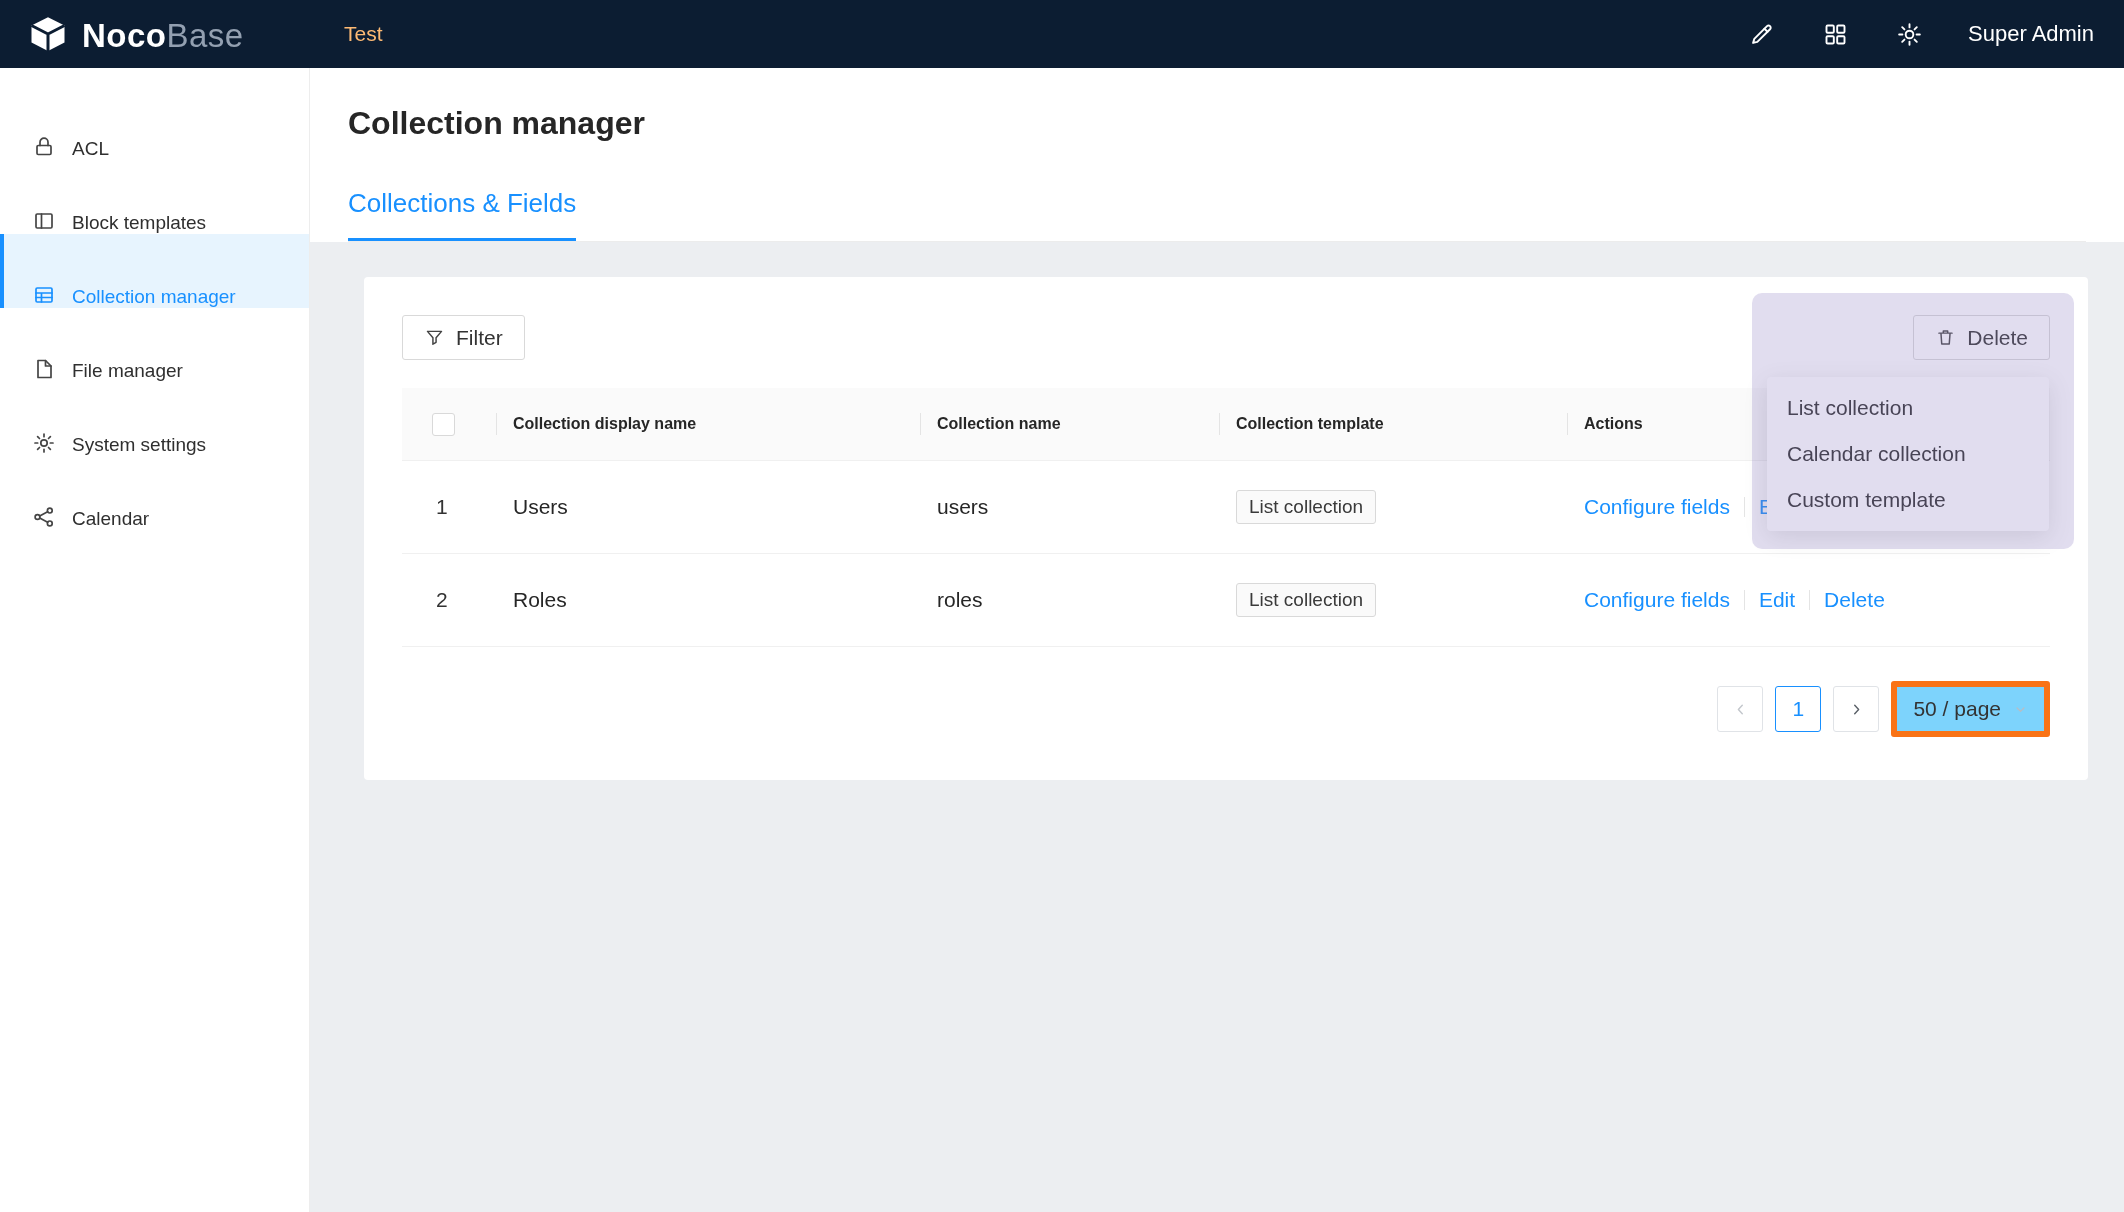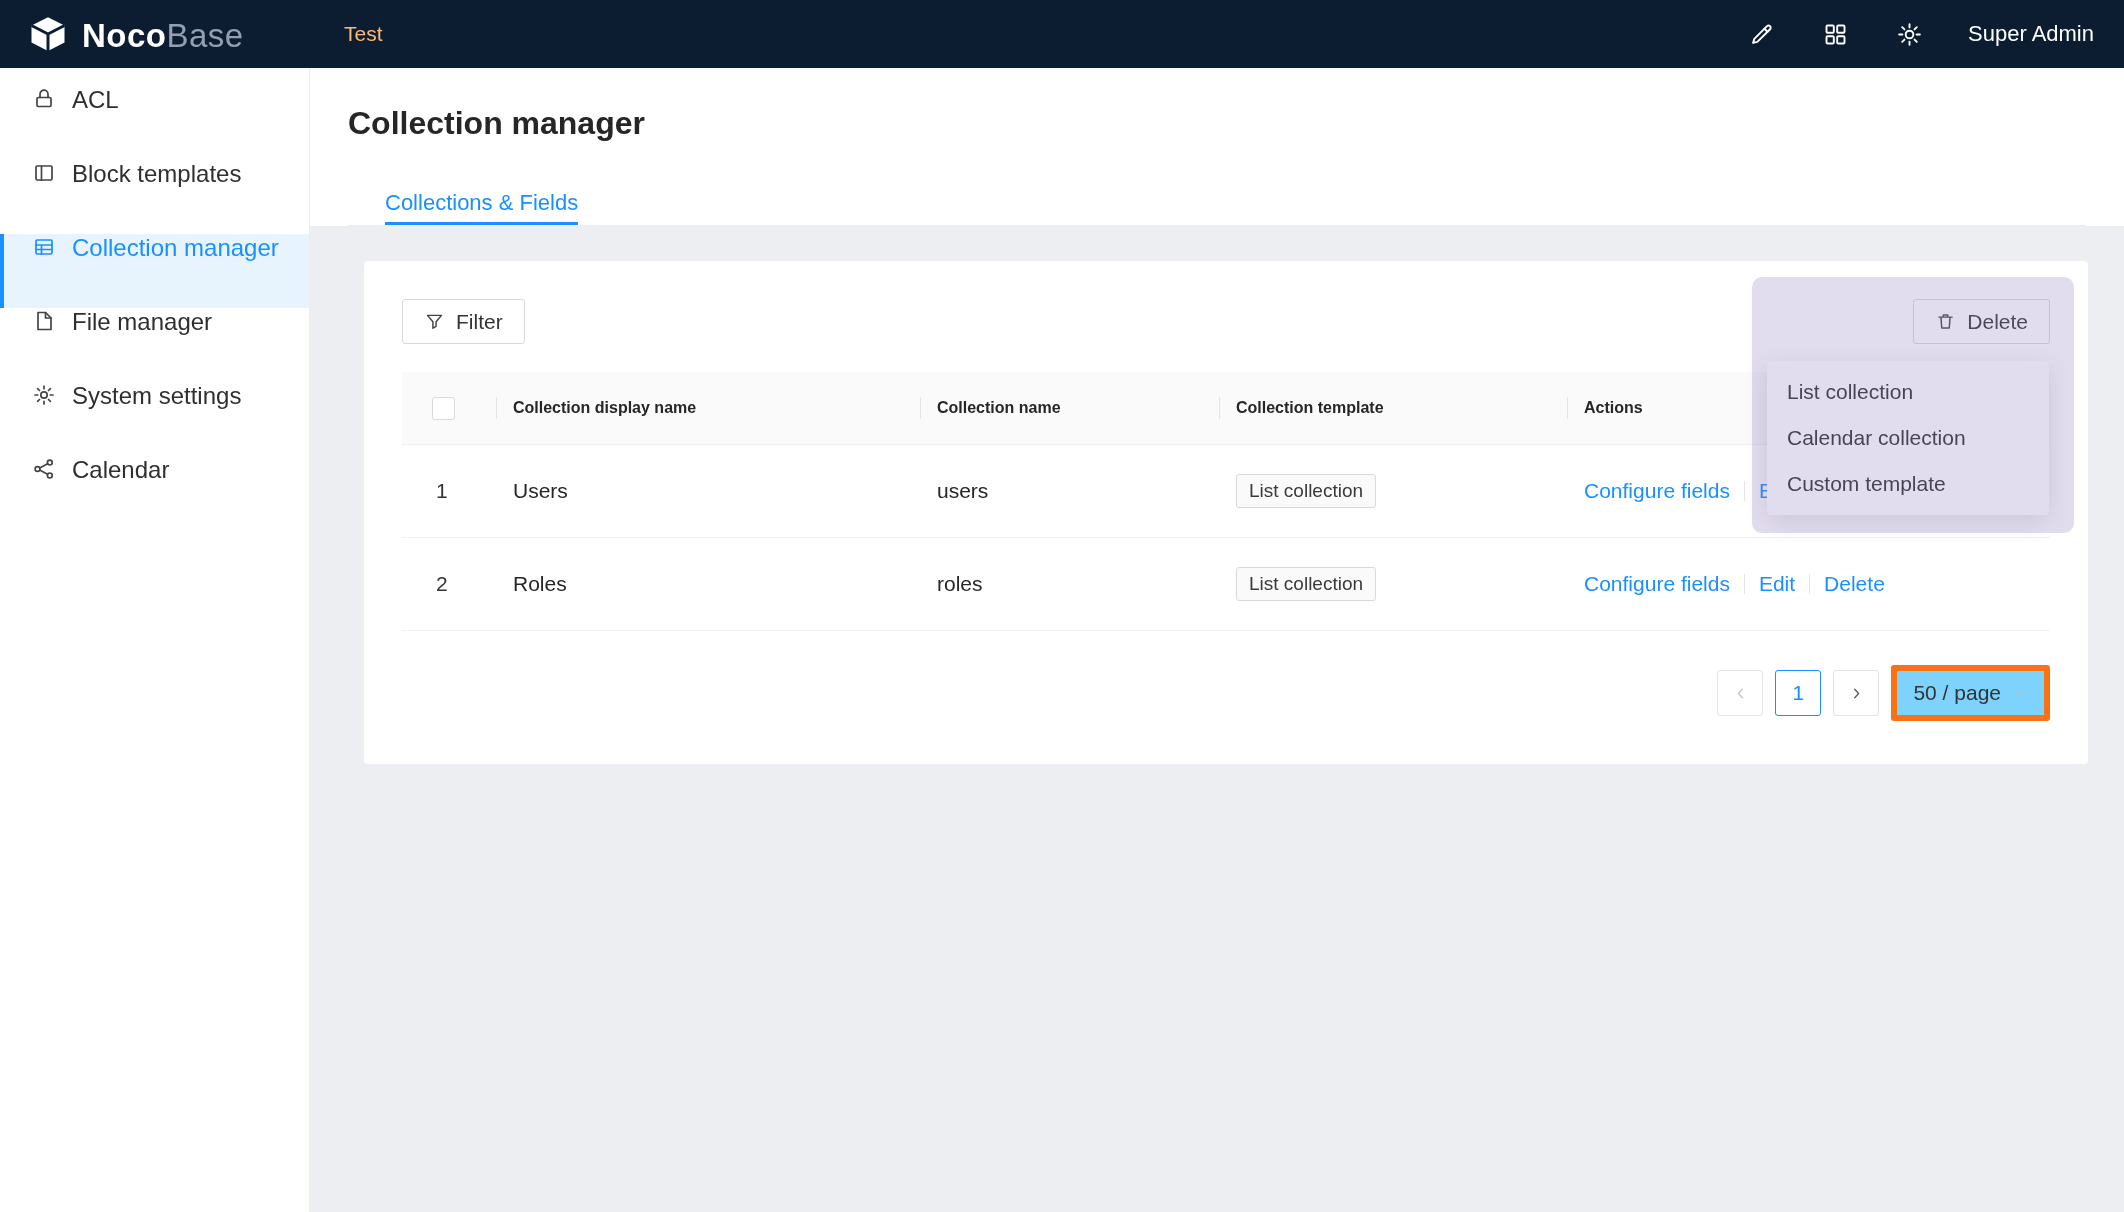--- a/index.html
+++ b/index.html
@@ -16,31 +16,31 @@
   .top-menu{display:flex;align-items:center;height:100%;}
   .top-menu-item{padding:0 34px;font-size:21px;color:#fdba74;display:flex;align-items:center;height:100%;cursor:pointer;}
   .top-right{margin-left:auto;display:flex;align-items:center;gap:44px;padding-right:30px;}
   .top-icon{width:30px;height:30px;display:flex;align-items:center;justify-content:center;cursor:pointer;color:#fff;}
   .top-icon svg{width:27px;height:27px;stroke:#fff;}
   .user-name{font-size:22px;color:#fff;cursor:pointer;}
 
   
   .body-row{display:flex;height:1144px;}
   .sidebar{width:310px;background:#fff;border-right:1px solid #ededed;box-sizing:border-box;padding-top:18px;}
-  .side-item{display:flex;align-items:flex-start;height:74px;padding-left:27px;font-size:24px;color:#2f2f2f;cursor:pointer;border-left:4px solid transparent;box-sizing:border-box;}
+  .side-item{display:flex;align-items:flex-end;height:74px;padding-left:27px;font-size:19px;color:#2f2f2f;cursor:pointer;border-left:4px solid transparent;box-sizing:border-box;}
   .side-item .icon{width:26px;height:26px;margin-right:15px;display:flex;align-items:center;justify-content:center;color:#454545;}
   .side-item .icon svg{width:24px;height:24px;stroke:currentColor;fill:none;stroke-width:1.7;stroke-linecap:round;stroke-linejoin:round;}
   .side-item.active{background:#e7f4fe;color:#1890ff;border-left-color:#1890ff;}
   .side-item.active .icon{color:#1890ff;}
 
   .main{flex:1;display:flex;flex-direction:column;min-width:0;}
   .page-head{background:#fff;padding:34px 38px 0 38px;}
   .page-title{margin:0;font-size:32px;font-weight:700;color:#262626;line-height:42px;}
   .tabs{margin-top:44px;border-bottom:1px solid #ececec;display:flex;}
-  .tab{font-size:22px;color:#1890ff;padding-bottom:4px;border-bottom:3px solid #1890ff;cursor:pointer;line-height:30px;margin-left:37px;}
+  .tab{font-size:26px;color:#1890ff;padding-bottom:20px;border-bottom:3px solid #1890ff;cursor:pointer;line-height:30px;}
 
   .content{flex:1;background:#eceef1;padding:35px 36px 0 54px;box-sizing:border-box;}
   .card{position:relative;background:#fff;border-radius:4px;padding:38px;box-sizing:border-box;min-height:503px;}
 
   
   .card-toolbar{display:flex;align-items:center;justify-content:space-between;margin-bottom:28px;}
   .btn{display:inline-flex;align-items:center;gap:11px;height:45px;padding:0 21px;border:1px solid #d9d9d9;border-radius:3px;background:#fff;font-size:21px;color:#333;cursor:pointer;box-sizing:border-box;}
   .btn svg{width:21px;height:21px;stroke:#444;fill:none;stroke-width:1.7;stroke-linecap:round;stroke-linejoin:round;}
   .toolbar-right{display:flex;align-items:center;gap:19px;}
   .btn-create{position:relative;z-index:1;display:inline-flex;align-items:center;gap:12px;height:45px;padding:0 23px;border:none;border-radius:4px;background:#6b8fd8;color:#fff;font-size:21px;cursor:pointer;}

